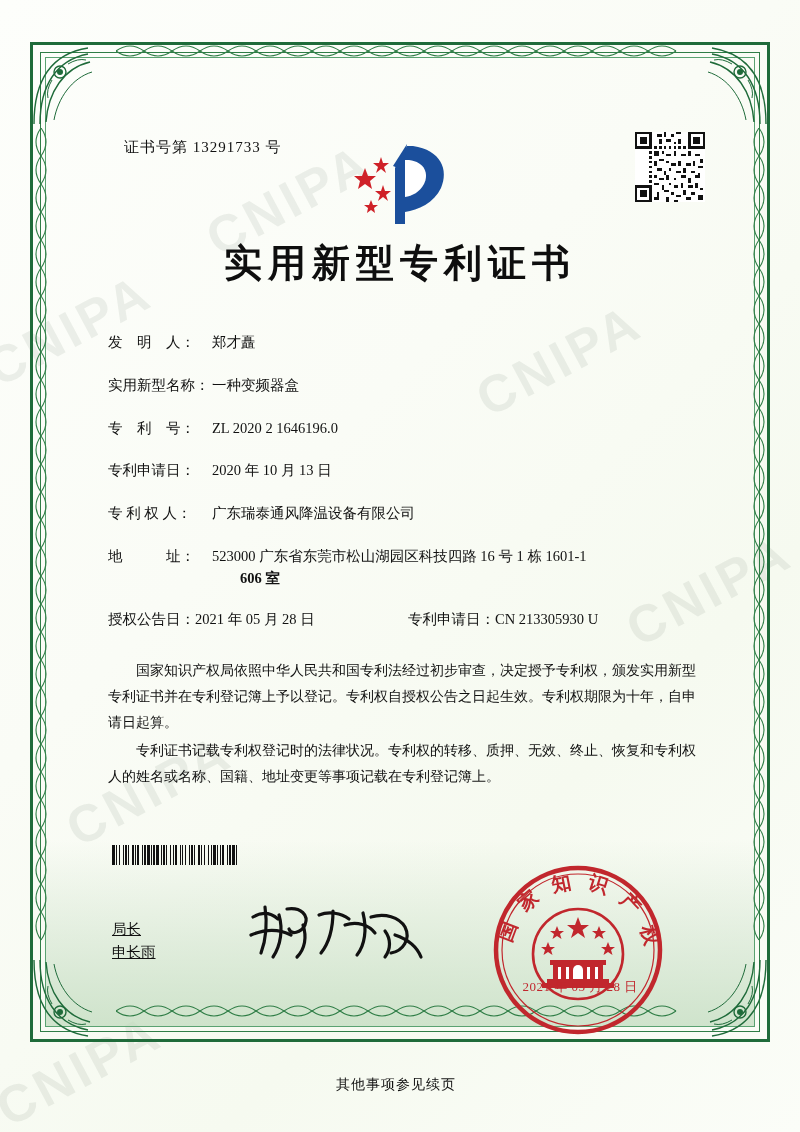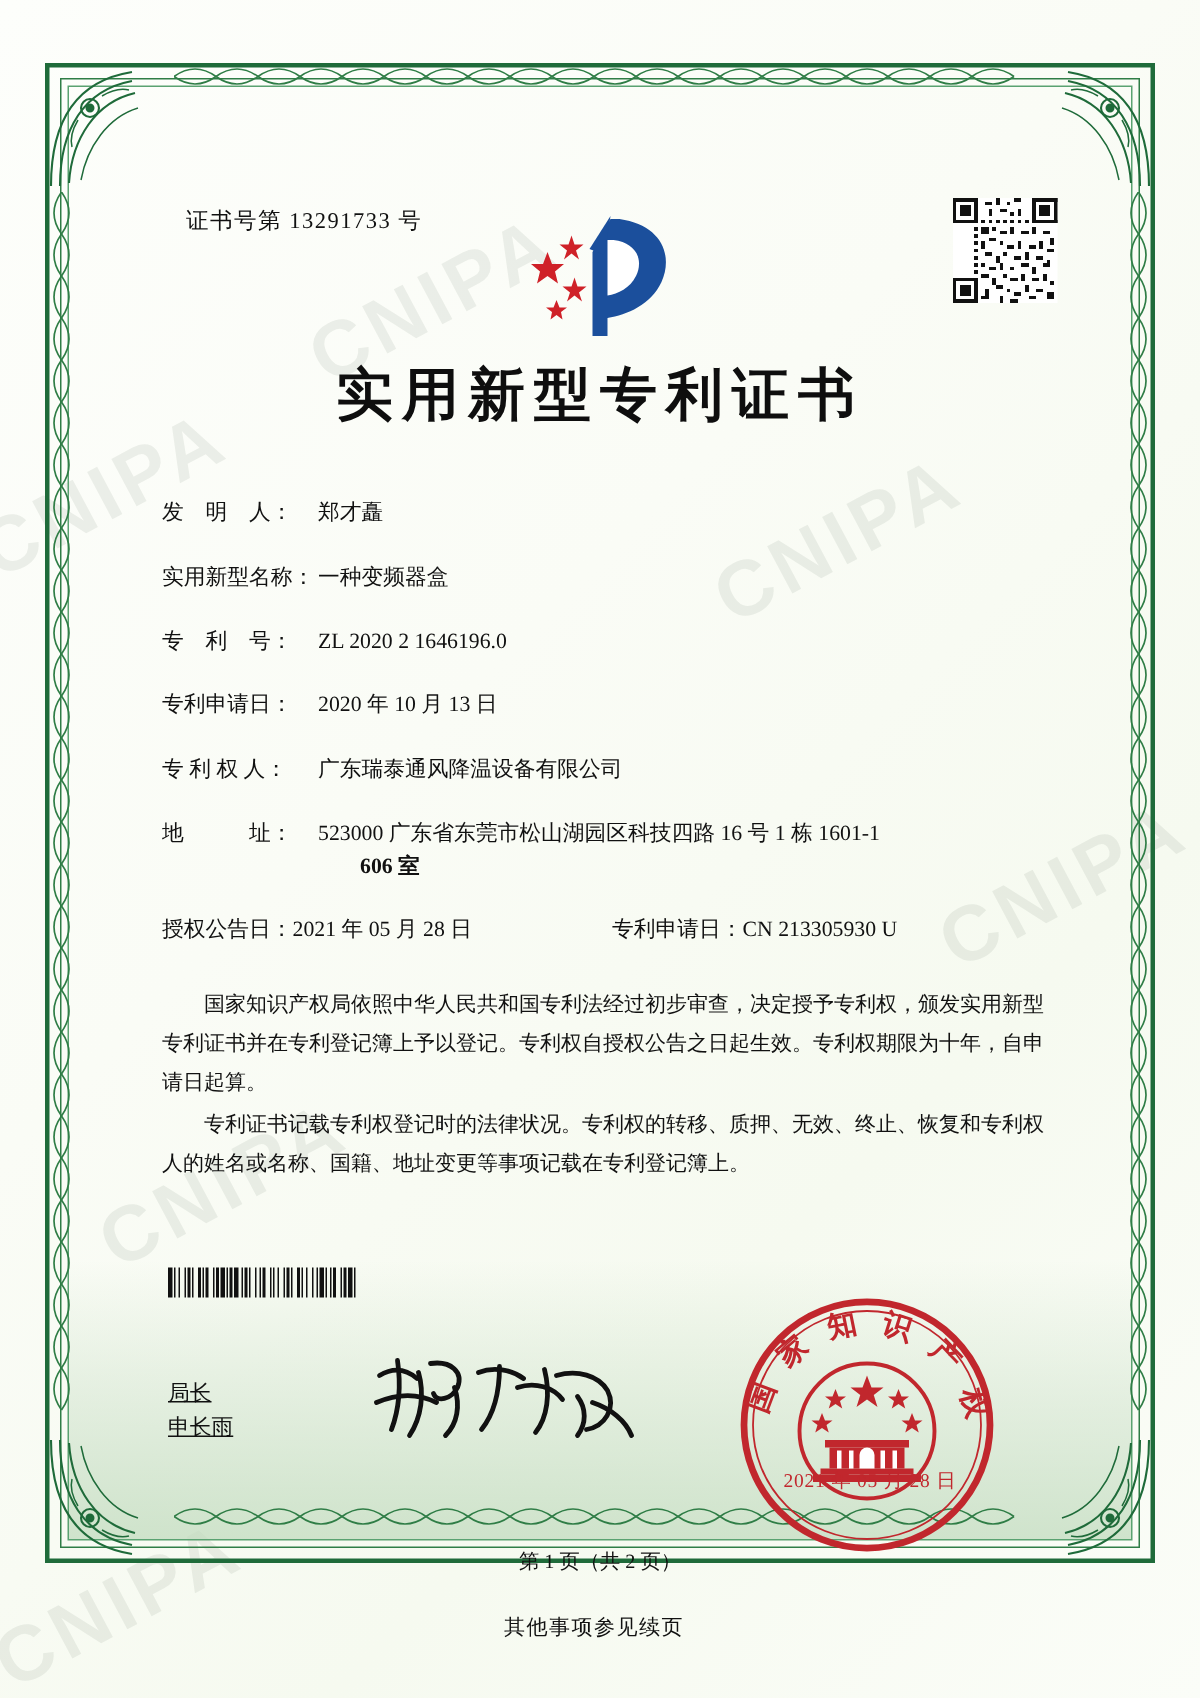--- a/index.html
+++ b/index.html
@@ -649,16 +649,15 @@
       <defs>
         <path id="arcpath" d="M 20 94 A 68 68 0 0 1 156 94" fill="none"></path>
       </defs>
       <text font-family="'DejaVu Serif', serif" font-size="19.5" font-weight="700" fill="#c1272d" letter-spacing="4">
         <textPath href="#arcpath" startOffset="6%">国 家 知 识 产 权 局</textPath>
       </text>
     </svg>
   </div>
   <div class="seal-date">2021 年 05 月 28 日</div>
 
-  <div class="page-num">第 1 页（共 2 页）</div>
   <div class="footer-note">其他事项参见续页</div>
 
 </div>
 
 </body></html>

